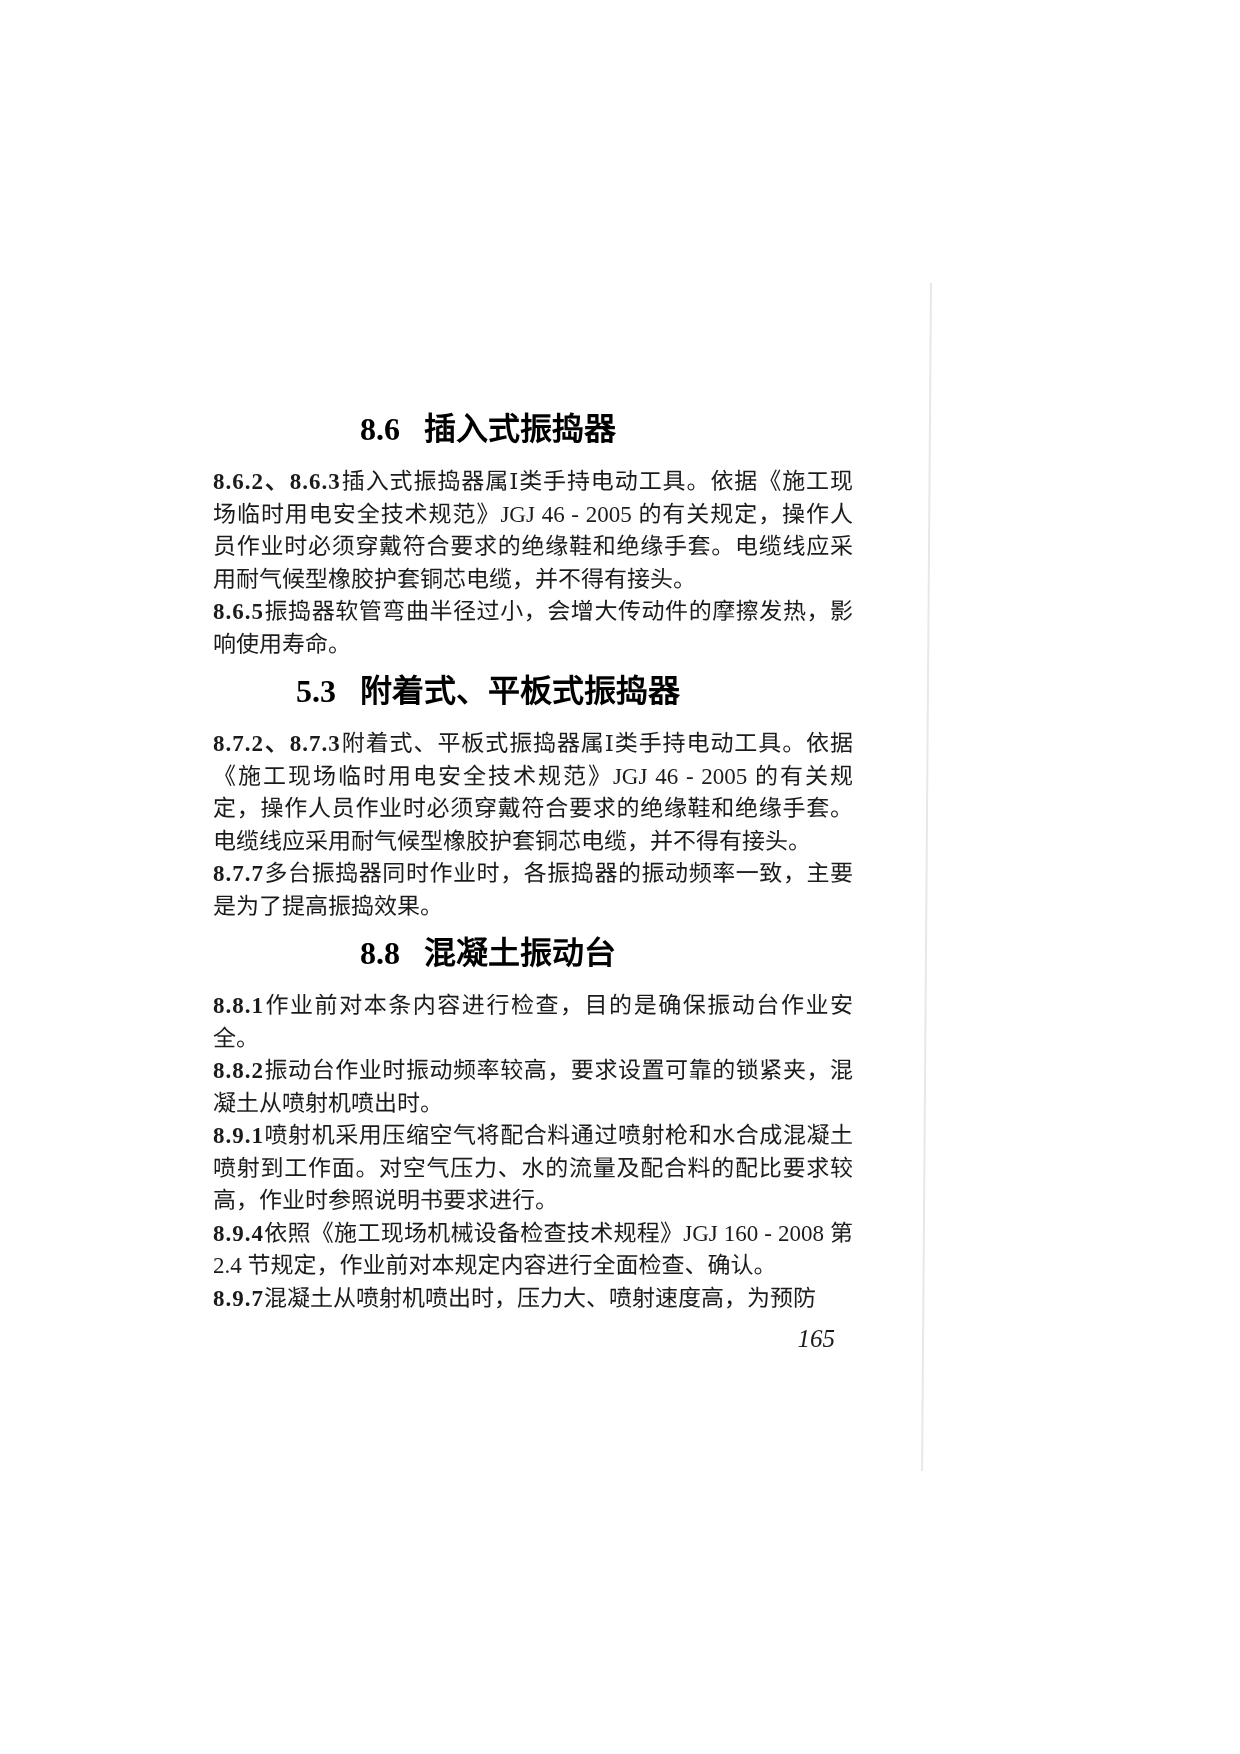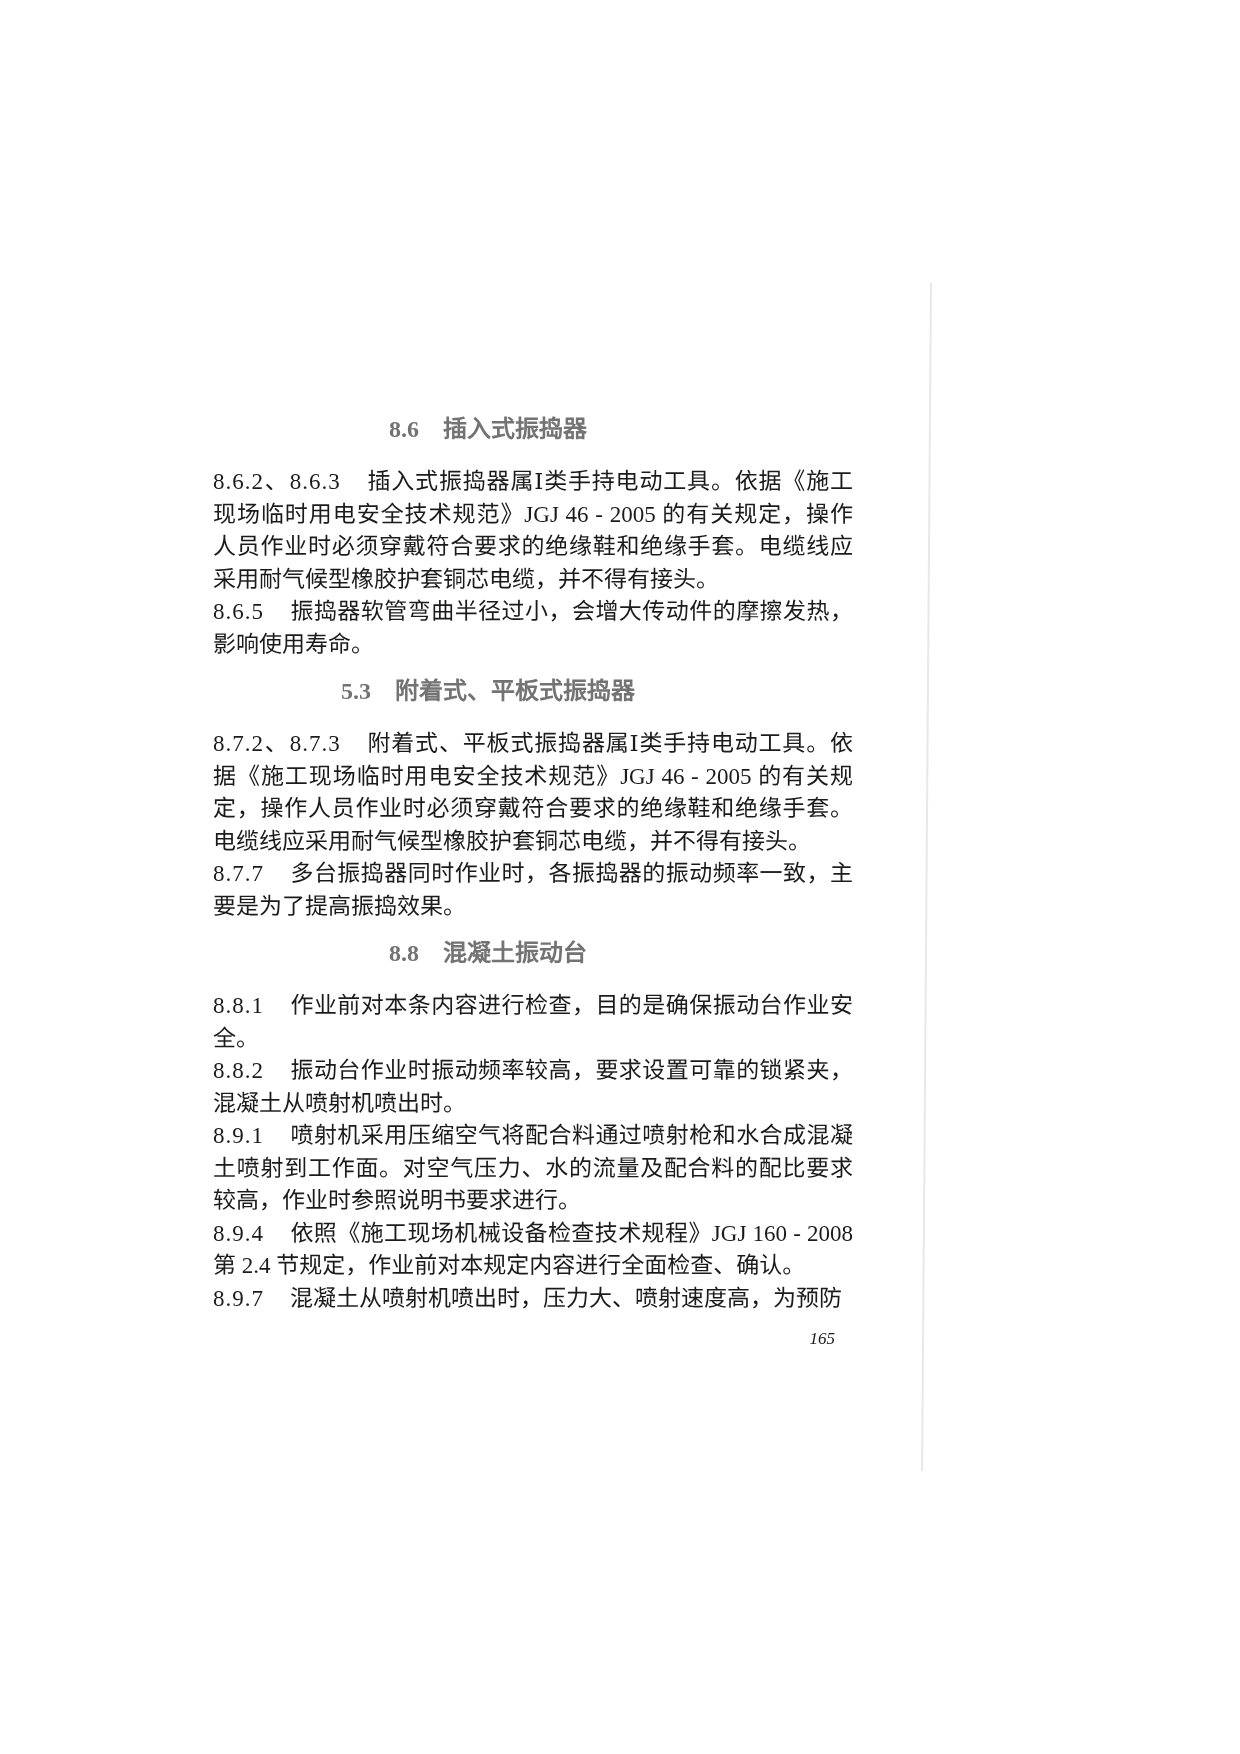--- a/index.html
+++ b/index.html
@@ -32,45 +32,44 @@
     top: 404px;
     width: 640px;
     color: #1b1b1b;
     font-size: 23px;
     line-height: 32.5px;
     text-align: justify;
   }
   .heading {
     font-weight: bold;
     text-align: center;
-    font-size: 24px;
+    font-size: 32px;
     line-height: 26px;
     margin: 17px 0 24px 0;
     position: relative;
     left: -45px;
-    color: #737373;
+    color: #000000;
     white-space: nowrap;
   }
   .heading:first-child { margin-top: 12px; }
   .heading .num { margin-right: 24px; }
   .para {
     margin: 0;
     text-align: justify;
     text-justify: inter-ideograph;
   }
   .label {
-    font-weight: normal;
-    margin-right: 26px;
+    font-weight: bold;
     letter-spacing: 1px;
   }
   .page-num {
     text-align: right;
     padding-right: 18px;
     font-style: italic;
-    font-size: 17px;
+    font-size: 25px;
     line-height: 30px;
     margin-top: 9px;
     color: #1b1b1b;
   }
 </style>
 </head>
 <body>
 
 <div class="page">
   <div class="scan-line"></div>

